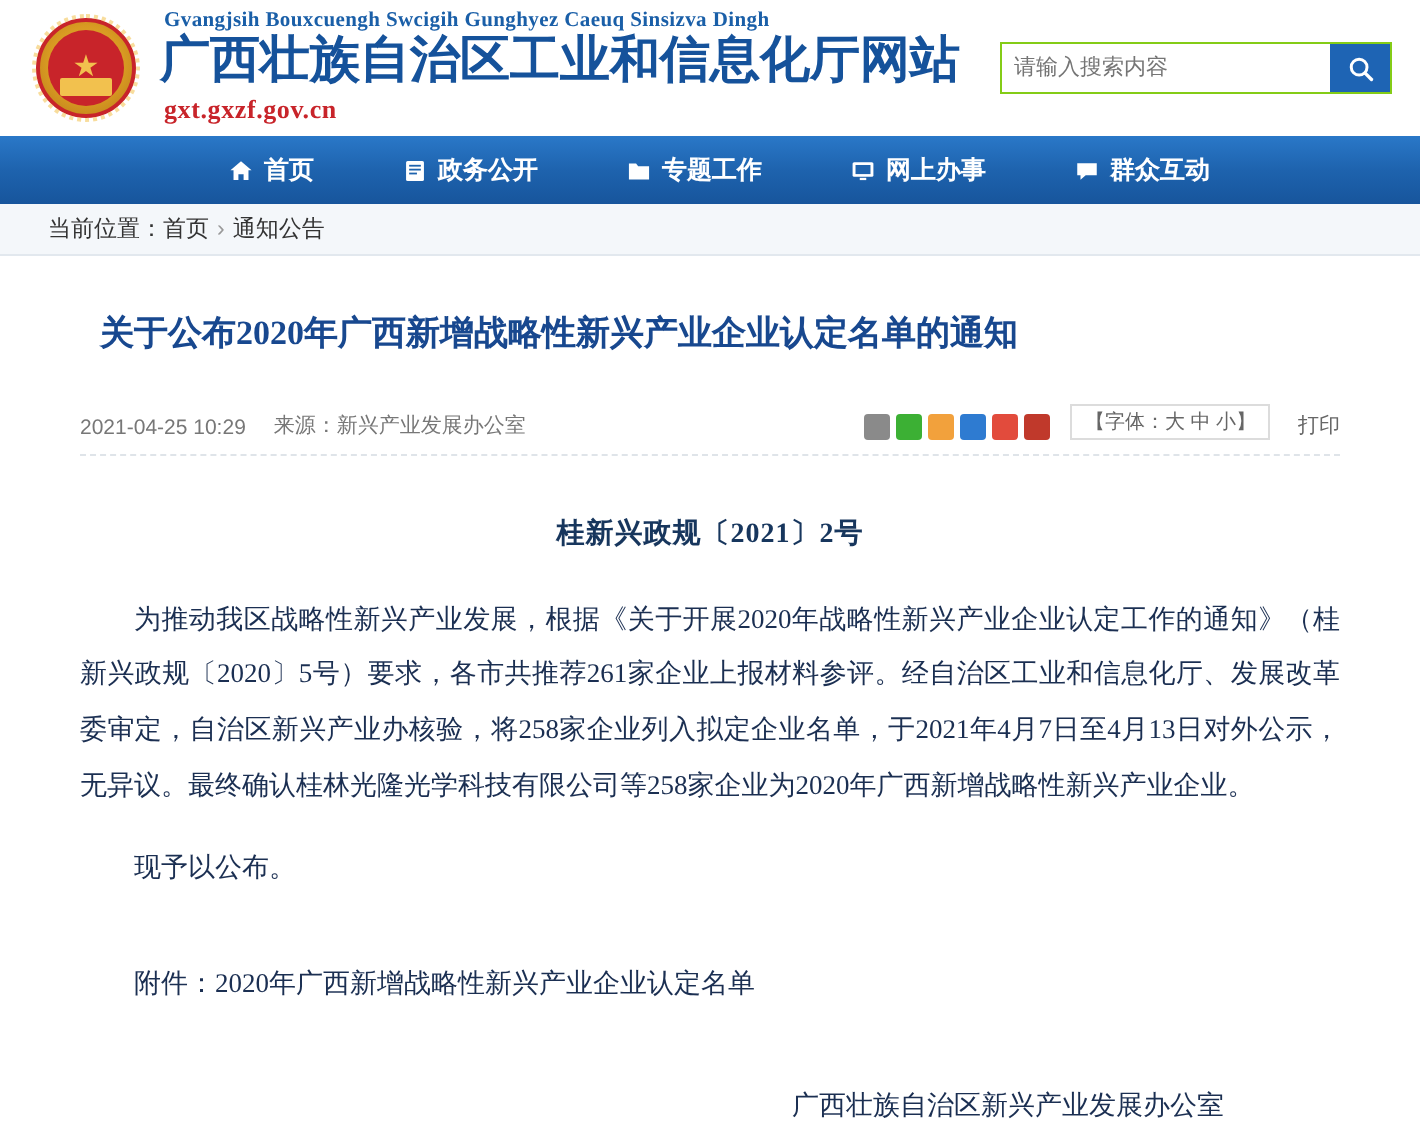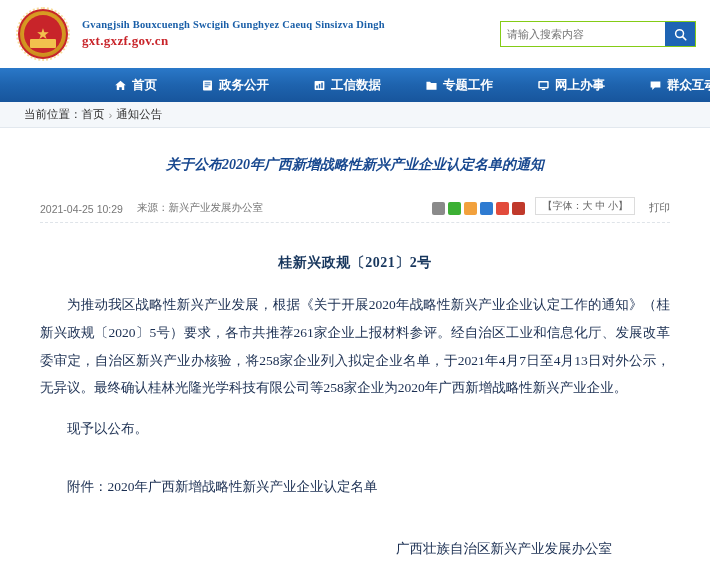--- a/index.html
+++ b/index.html
@@ -150,29 +150,27 @@
     color: #333;
   }
   .crumbbar a { color: #333; text-decoration: none; }
   .crumb-sep { margin: 0 4px; color: #999; }
 
   
   .content {
     padding: 0 40px;
   }
   .doc-title {
-    text-align: center;
-    font-family: "Liberation Serif", "DejaVu Serif", serif;
-    font-size: 14px;
+    font-family: "Liberation Serif", "DejaVu Serif", serif;
+    font-size: 17px;
     font-weight: bold;
     color: #18488f;
     line-height: 1.5;
     margin: 26px 0 0 0;
     padding: 0 10px;
-    font-style: italic;
   }
   .meta {
     margin-top: 22px;
     display: flex;
     align-items: flex-end;
     font-size: 10.5px;
     color: #777;
     border-bottom: 1px dashed #dfe4e9;
     padding-bottom: 7px;
   }
@@ -235,20 +233,21 @@
       <div class="ring"></div>
       <div class="wheat"></div>
       <div class="inner">
           <span class="star">★</span>
         </div>
       <div class="gate"></div>
     </div>
 
     <div class="titleblock">
       <div class="zhuang">Gvangjsih Bouxcuengh Swcigih Gunghyez Caeuq Sinsizva Dingh</div>
+      <div class="maintitle">广西壮族自治区工业和信息化厅网站</div>
       <div class="domain">gxt.gxzf.gov.cn</div>
     </div>
 
     <div class="searchbox">
       <input type="text" placeholder="请输入搜索内容" style="">
       <button class="searchbtn">
         <svg width="15" height="15" viewBox="0 0 16 16">
           <circle cx="7" cy="7" r="4.2" fill="none" stroke="#fff" stroke-width="1.6"></circle>
           <line x1="10.2" y1="10.2" x2="13.6" y2="13.6" stroke="#fff" stroke-width="1.8" stroke-linecap="round"></line>
         </svg>
@@ -268,31 +267,20 @@
     <div class="nav-item">
       <span class="ic">
         <svg width="13" height="13" viewBox="0 0 16 16">
             <rect x="2.5" y="1.8" width="11" height="12.4" rx="1" fill="#fff"></rect>
             <rect x="4.4" y="4.2" width="7.2" height="1.1" fill="#1e63ae"></rect>
             <rect x="4.4" y="6.6" width="7.2" height="1.1" fill="#1e63ae"></rect>
             <rect x="4.4" y="9" width="4.8" height="1.1" fill="#1e63ae"></rect>
           </svg>
       </span>
       <span>政务公开</span>
-    </div>
-    <div class="nav-item">
-      <span class="ic">
-        <svg width="13" height="13" viewBox="0 0 16 16">
-            <rect x="2" y="2.5" width="12" height="11" rx="1" fill="#fff"></rect>
-            <rect x="4" y="8" width="1.8" height="3.5" fill="#1e63ae"></rect>
-            <rect x="7.1" y="6" width="1.8" height="5.5" fill="#1e63ae"></rect>
-            <rect x="10.2" y="4.4" width="1.8" height="7.1" fill="#1e63ae"></rect>
-          </svg>
-      </span>
-      <span>工信数据</span>
     </div>
     <div class="nav-item">
       <span class="ic">
         <svg width="13" height="13" viewBox="0 0 16 16">
             <path d="M1.8 3.4h4.4l1.3 1.6h6.7v8.2H1.8z" fill="#fff"></path>
           </svg>
       </span>
       <span>专题工作</span>
     </div>
     <div class="nav-item">

